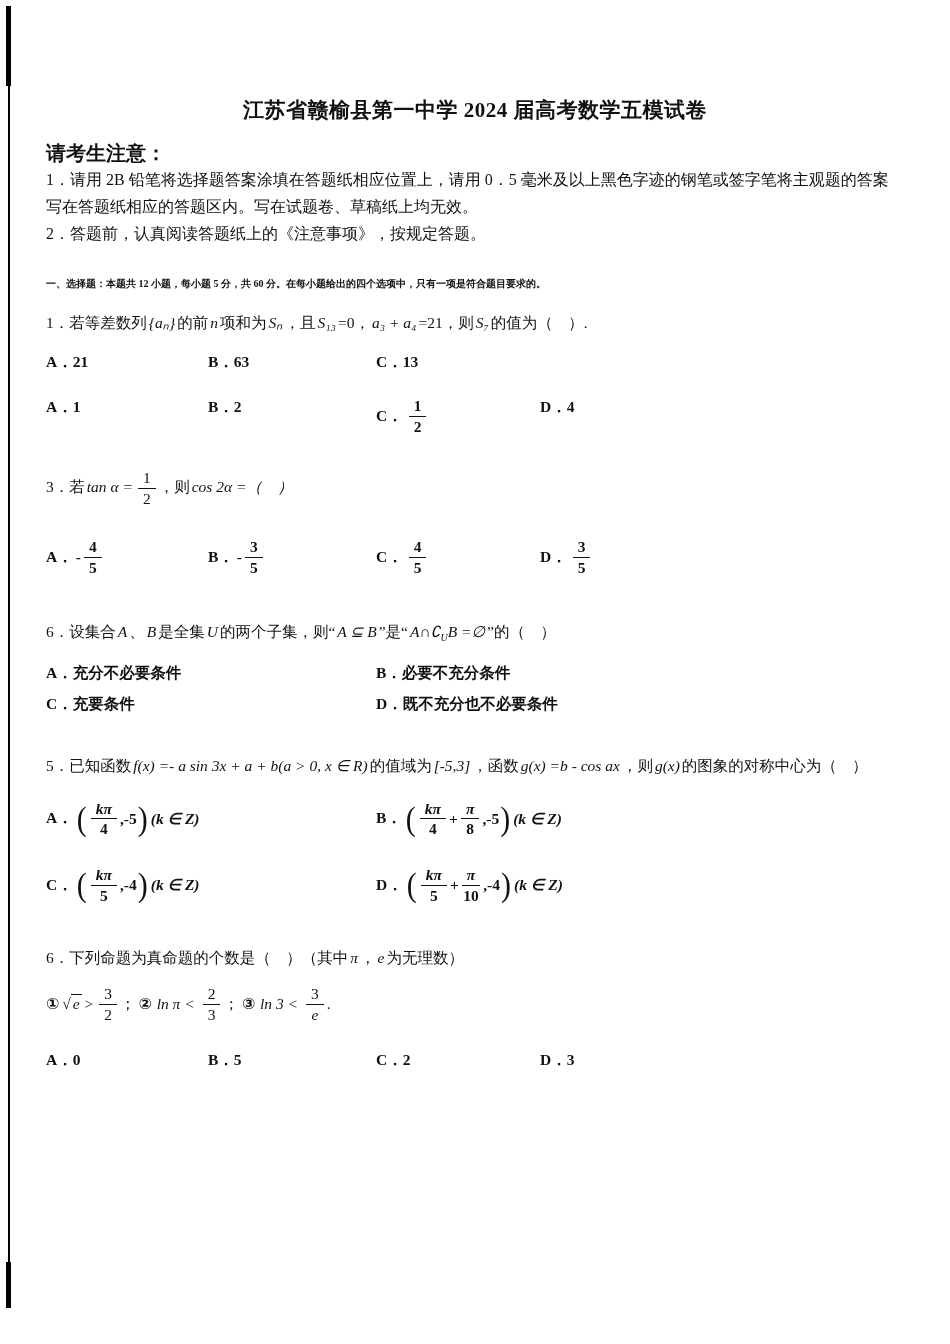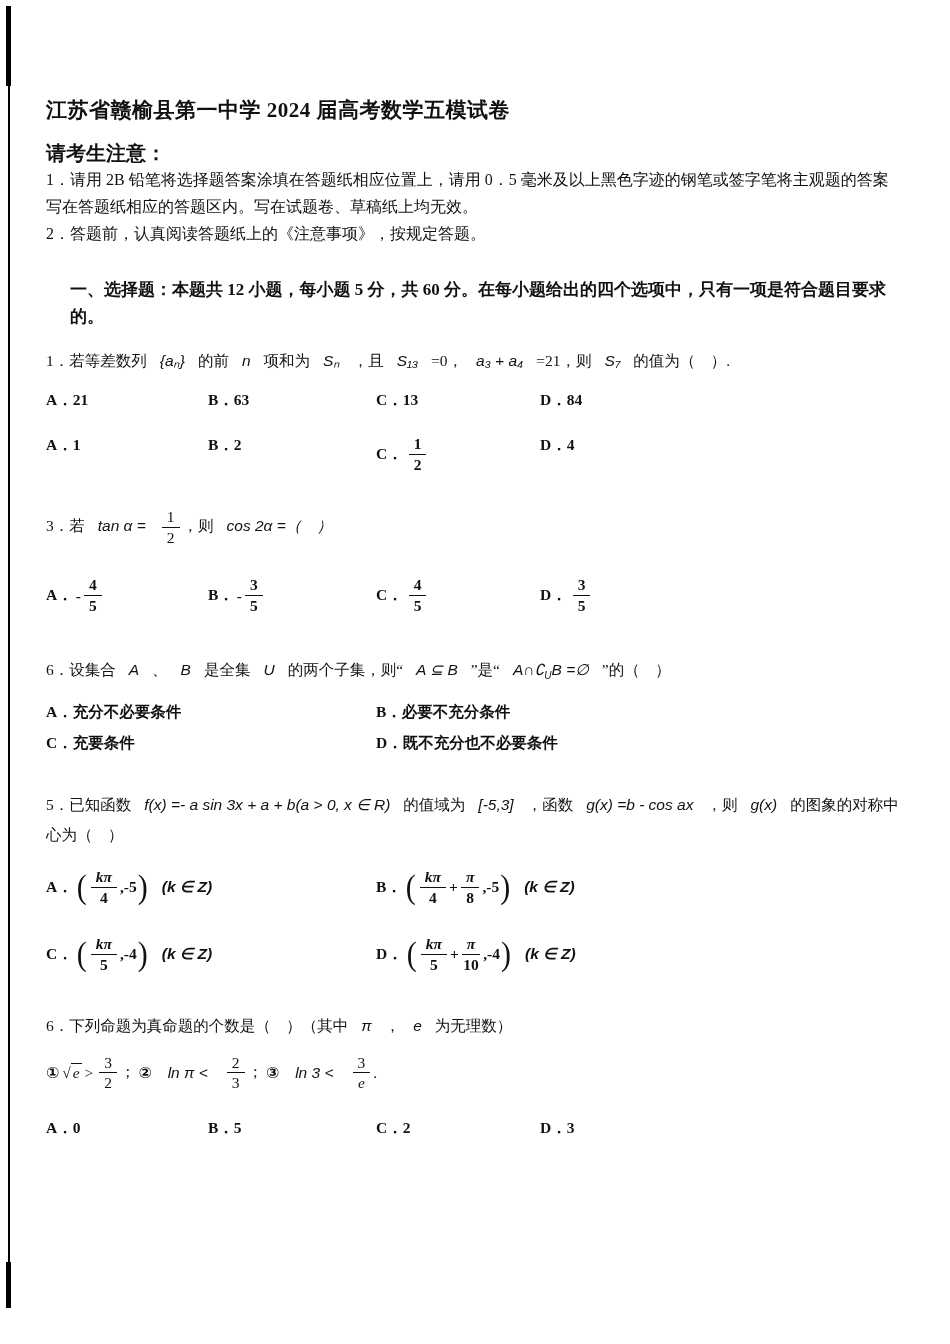--- a/index.html
+++ b/index.html
@@ -3,26 +3,26 @@
 <meta charset="utf-8">
 <style>
   * { margin:0; padding:0; box-sizing:border-box; }
   html,body { background:#ffffff; }
   body {
     width:950px; height:1344px; position:relative; overflow:hidden;
     font-family:"Liberation Serif","DejaVu Serif","DejaVu Sans",serif;
     color:#111;
   }
   .content { padding:96px 46px 0 46px; }
-  .title { font-size:21px; font-weight:700; letter-spacing:.5px; }
+  .title { font-size:21px; font-weight:700; text-align:center; letter-spacing:.5px; }
   .notice-h { margin-top:16px; font-weight:700; font-size:20px; }
   .notice-p { font-size:16px; line-height:1.68; }
-  .section-h { margin-top:28px; font-weight:700; font-size:17px; line-height:1.6;margin-left:24px; }
+  .section-h { margin-top:28px; font-weight:700; font-size:10px; line-height:1.6; }
   .stem { font-size:15.5px; line-height:1.95; }
-  .math { font-style:italic; padding:0 13px; font-family:Liberation Sans, sans-serif; }
+  .math { font-style:italic; padding:0 2px; font-family:Liberation Serif, serif; }
   .it { font-style:italic; }
   .opts { display:flex; font-weight:700; font-size:15.5px; margin-top:12px; }
   .o1{width:162px}.o2{width:168px}.o3{width:164px}.o4{flex:1}
   .ow{width:330px}
   .opt { display:inline-flex; align-items:center; }
   .opt-label { margin-right:3px; }
   .frac { display:inline-flex; flex-direction:column; align-items:center; vertical-align:middle;
           margin:0 3px; line-height:1.15; text-align:center; font-weight:inherit; }
   .frac .num { padding:0 5px 1px; border-bottom:1.3px solid #111; }
   .frac .den { padding-top:1px; }
@@ -67,21 +67,20 @@
   <p class="notice-p">2．答题前，认真阅读答题纸上的《注意事项》，按规定答题。</p>
 
   <p class="section-h">一、选择题：本题共 12 小题，每小题 5 分，共 60 分。在每小题给出的四个选项中，只有一项是符合题目要求的。</p>
 
   <div class="qs1">
     <p class="stem"><span>1．若等差数列</span><span class="math">{aₙ}</span><span>的前</span><span class="math">n</span><span>项和为</span><span class="math">Sₙ</span><span>，且</span><span class="math">S₁₃</span><span>=0，</span><span class="math">a₃ + a₄</span><span>=21，则</span><span class="math">S₇</span><span>的值为（　）.</span></p>
     <div class="opts m1t">
       <span class="o1">A．21</span>
       <span class="o2">B．63</span>
       <span class="o3">C．13</span>
-      <span class="o4">D．84</span>
     </div>
   </div>
 
   <div class="qs2">
     <div class="opts m1t">
       <span class="o1">A．1</span>
       <span class="o2">B．2</span>
       <span class="o3 opt">
         <span class="opt-label">C．</span>
         <span class="frac">

